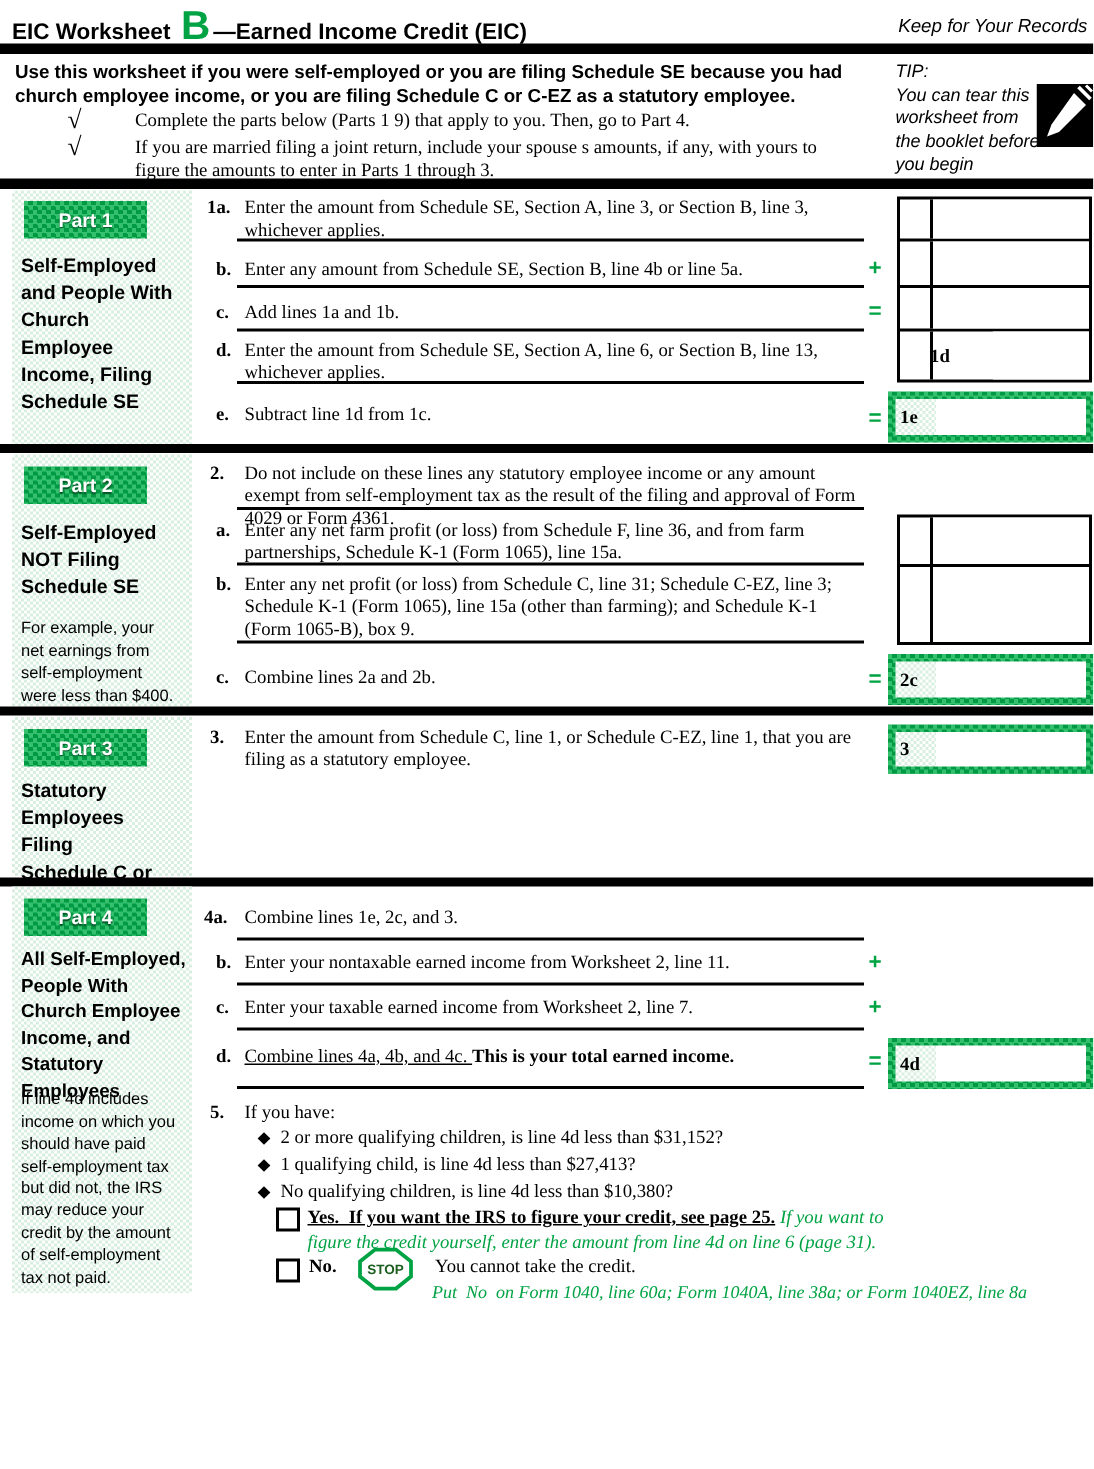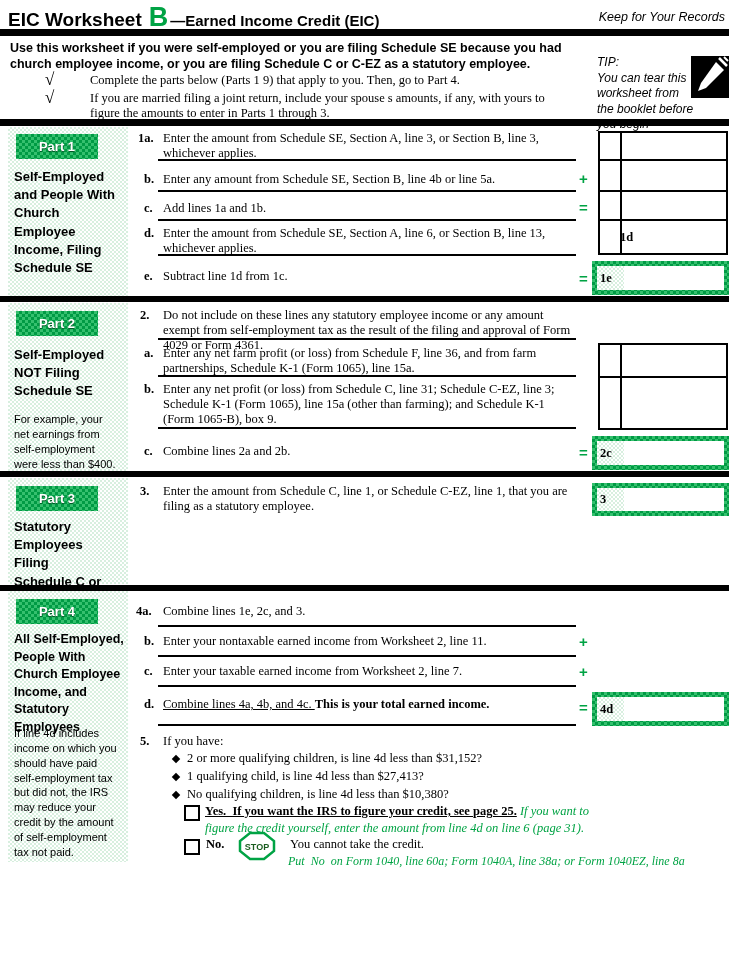--- a/index.html
+++ b/index.html
@@ -32,35 +32,35 @@
   .bullet{position:absolute;left:173px;width:6px;height:6px;background:#000;transform:rotate(45deg);}
   .check{font-size:17px;font-style:italic;}
   .pre{white-space:pre-wrap;text-decoration:underline;}
 </style>
 </head>
 <body>
 
 <div class="canvas">
 
   <div class="abs sans" style="left:8px;top:4px;display:flex;align-items:baseline;">
-    <span style="font-weight:bold;font-size:19px;">EIC Worksheet</span>
+    <span style="font-weight:bold;font-size:15px;">EIC Worksheet</span>
     <span style="font-weight:bold;font-size:27px;color:#00a344;margin:0 2px 0 7px;line-height:1;">B</span>
     <span style="font-weight:bold;font-size:15px;">—Earned Income Credit (EIC)</span>
   </div>
   <div class="abs sans" style="right:4px;top:10px;font-style:italic;font-size:12.5px;">Keep for Your Records</div>
 
   <div class="bar" style="top:29px;height:7px;"></div>
 
   <div class="abs sans" style="left:10px;top:40px;width:552px;font-weight:bold;font-size:12.5px;line-height:1.3;">Use this worksheet if you were self-employed or you are filing Schedule SE because you had church employee income, or you are filing Schedule C or C-EZ as a statutory employee.</div>
   <span class="abs check" style="left:45px;top:70px;">√</span>
   <div class="abs ltext" style="left:90px;top:73px;width:480px;">Complete the parts below (Parts 1 9) that apply to you. Then, go to Part 4.</div>
   <span class="abs check" style="left:45px;top:88px;">√</span>
   <div class="abs ltext" style="left:90px;top:91px;width:470px;">If you are married filing a joint return, include your spouse s amounts, if any, with yours to figure the amounts to enter in Parts 1 through 3.</div>
 
-  <div class="abs sans" style="left:597px;top:40px;width:100px;font-style:italic;font-size:12px;line-height:1.3;margin-top:15px;">
+  <div class="abs sans" style="left:597px;top:40px;width:100px;font-style:italic;font-size:12px;line-height:1.3;">
     <div>TIP:</div>
     <div>You can tear this worksheet from the booklet before you begin</div>
   </div>
   <svg class="abs" style="left:691px;top:56px;" width="38" height="42" viewBox="0 0 38 42">
     <rect width="38" height="42" fill="#000"></rect>
     <path d="M25 6 L33 14 L15 32 L7 35 L10 27 Z" fill="#fff"></path>
     <path d="M28 2 L36 10" stroke="#fff" stroke-width="2.5"></path>
     <path d="M33 1 L37 5" stroke="#fff" stroke-width="2"></path>
   </svg>
 

